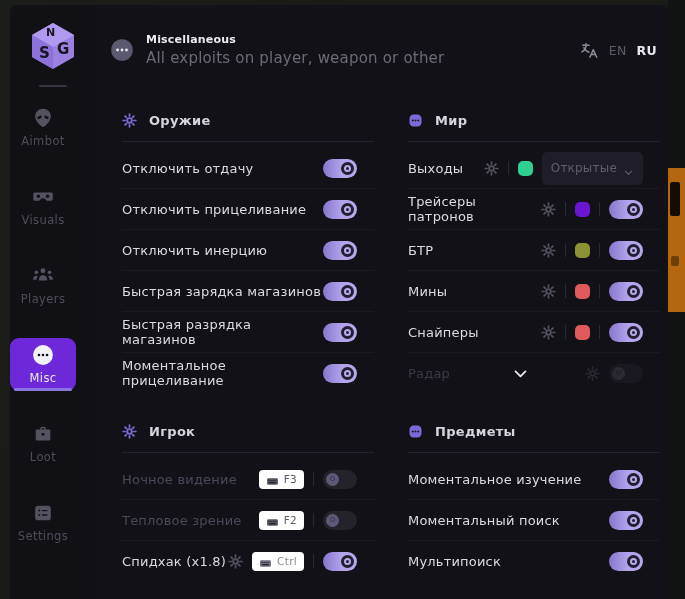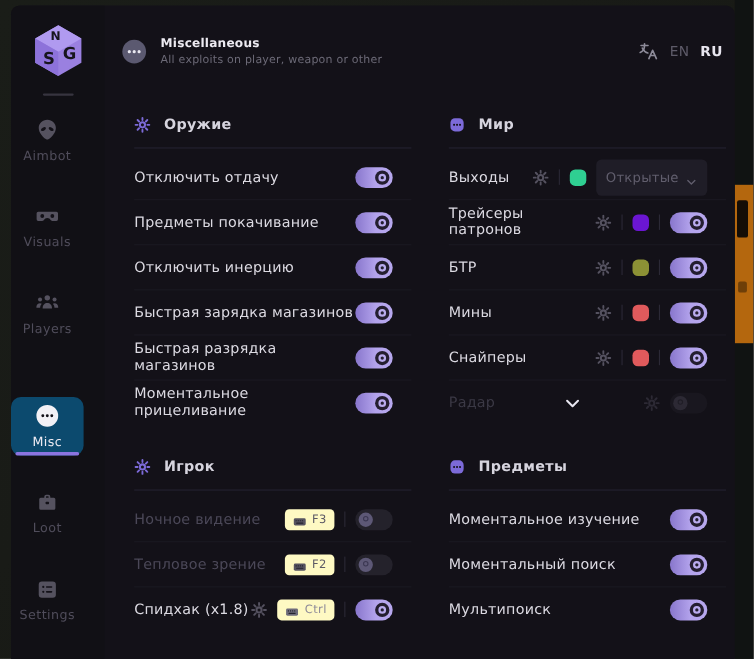--- a/index.html
+++ b/index.html
@@ -22,33 +22,33 @@
   
   .sidebar{width:85px;background:#111015;display:flex;flex-direction:column;align-items:center;flex:none;}
   .logo{width:52px;height:52px;margin-top:15px;}
   .logo svg{width:100%;height:100%;}
   .logo-divider{width:28px;height:2px;border-radius:2px;background:#37343f;margin:13px 0 14px;}
   .nav{display:flex;flex-direction:column;align-items:flex-start;gap:26px;width:100%;}
   .nav-item{display:flex;flex-direction:column;align-items:center;gap:5px;cursor:pointer;width:66px;padding:6px 0;border-radius:9px;position:relative;}
   .nav-item .nico{width:22px;height:22px;color:#55525f;}
   .nav-item .nico svg{width:100%;height:100%;}
   .nav-item .nlabel{font-size:11.5px;letter-spacing:.4px;color:#504d5b;}
-  .nav-item.active{background:#0c4a6e;margin-top:23px;}
+  .nav-item.active{background:#6d28d9;}
   .nav-item.active .nico{color:#f2f1f6;}
   .nav-item.active .nlabel{color:#eceaf2;}
   .nav-item.active::after{content:"";position:absolute;left:4px;right:4px;bottom:0;height:3px;border-radius:3px;background:#8b74e0;}
 
   
   .main{flex:1;display:flex;flex-direction:column;min-width:0;}
   .hdr{display:flex;align-items:center;margin:28px 11px 0 15px;}
   .avatar{width:24px;height:24px;flex:none;color:#5b5970;}
   .avatar svg{width:100%;height:100%;}
   .titles{margin-left:12px;}
   .pg-title{font-size:11px;font-weight:700;color:#eceaf1;letter-spacing:.2px;}
-  .pg-sub{font-size:10px;color:#6c6a77;margin-top:3px;letter-spacing:.2px;}
+  .pg-sub{font-size:15px;color:#6c6a77;margin-top:3px;letter-spacing:.2px;}
   .lang{margin-left:auto;display:flex;align-items:center;gap:10px;}
   .tr-icon{width:19px;height:19px;color:#8d8b99;}
   .tr-icon svg{width:100%;height:100%;}
   .lang-btn{font-size:12.5px;color:#5e5b69;cursor:pointer;letter-spacing:.3px;}
   .lang-btn.active{color:#e8e6ef;font-weight:700;}
 
   .columns{display:flex;gap:34px;padding:0 8px 0 27px;margin-top:44px;}
   .col{flex:1;min-width:0;}
   .section{margin-top:0;}
   .section + .section{margin-top:29px;}
@@ -69,21 +69,21 @@
   .controls{margin-left:auto;display:flex;align-items:center;gap:9px;}
   .pipe{width:1px;height:14px;background:#2b2936;}
   .gear{width:15px;height:15px;color:#555260;cursor:pointer;}
   .gear svg{width:100%;height:100%;}
   .row.dim-deep .gear{color:#413e4c;}
   .swatch{width:15px;height:15px;border-radius:5px;cursor:pointer;}
   .dropdown{height:23px;background:#1f1d27;border-radius:5px;display:flex;align-items:center;gap:6px;padding:5px 9px;cursor:pointer;}
   .dd-text{font-size:12px;color:#615e6d;letter-spacing:.2px;}
   .dd-chev{width:11px;height:11px;color:#615e6d;}
   .dd-chev svg{width:100%;height:100%;}
-  .keybind{height:19px;background:#fef9c3;border-radius:4px;display:flex;align-items:center;gap:5px;padding:0 7px;cursor:pointer;}
+  .keybind{height:19px;background:#ffffff;border-radius:4px;display:flex;align-items:center;gap:5px;padding:0 7px;cursor:pointer;}
   .kb-ico{width:13px;height:13px;color:#6e6b7a;}
   .kb-ico svg{width:100%;height:100%;}
   .kb-text{font-size:10.5px;color:#8d8a98;letter-spacing:.3px;}
   .row.dim .kb-ico{color:#56535f;}
   .row.dim .kb-text{color:#5c5965;}
   
   .toggle{width:34px;height:19px;border-radius:10px;position:relative;cursor:pointer;flex:none;}
   .toggle.on{background:linear-gradient(90deg,#8876cc 0%,#b3a3ec 55%,#b7a8ee 100%);}
   .toggle.on .knob{position:absolute;right:3px;top:3px;width:13px;height:13px;border-radius:50%;background:#241e30;}
   .toggle.on .knob::after{content:"";position:absolute;left:3px;top:3px;width:3px;height:3px;border:2px solid #b9abee;border-radius:50%;}
@@ -217,21 +217,21 @@
             <div class="rows">
               <div class="row">
                 <span class="rlabel">Отключить отдачу</span>
                 <div class="controls">
                   <span class="toggle on">
                     <span class="knob"></span>
                   </span>
                 </div>
               </div>
               <div class="row">
-                <span class="rlabel">Предметы покачивание</span>
+                <span class="rlabel">Отключить прицеливание</span>
                 <div class="controls">
                   <span class="toggle on">
                     <span class="knob"></span>
                   </span>
                 </div>
               </div>
               <div class="row">
                 <span class="rlabel">Отключить инерцию</span>
                 <div class="controls">
                   <span class="toggle on">

